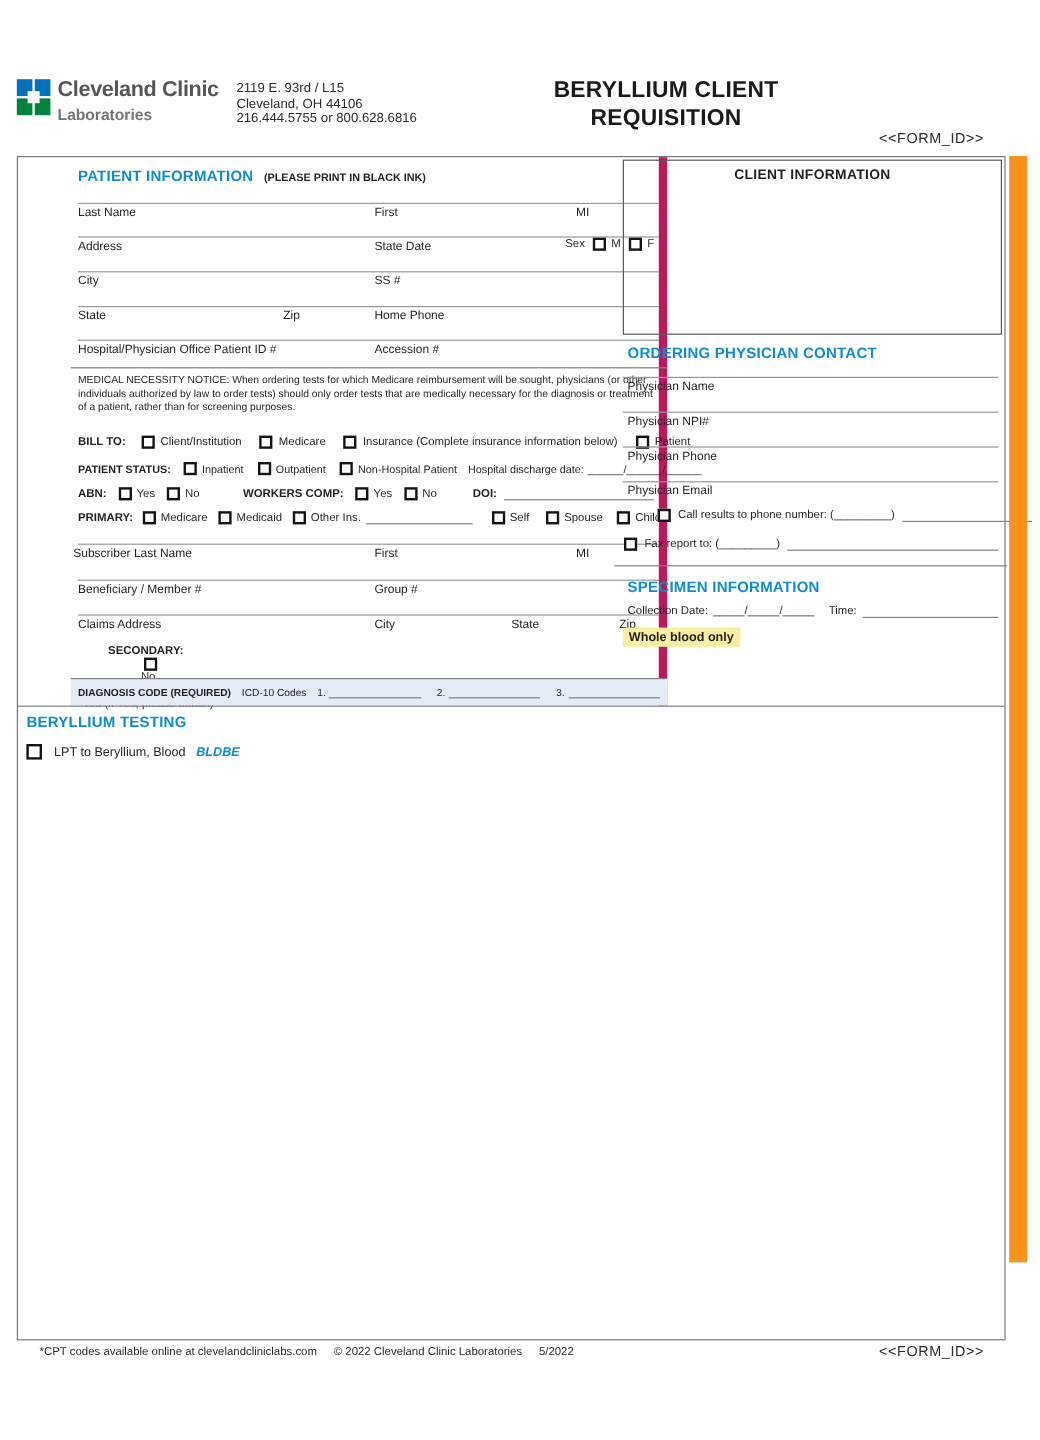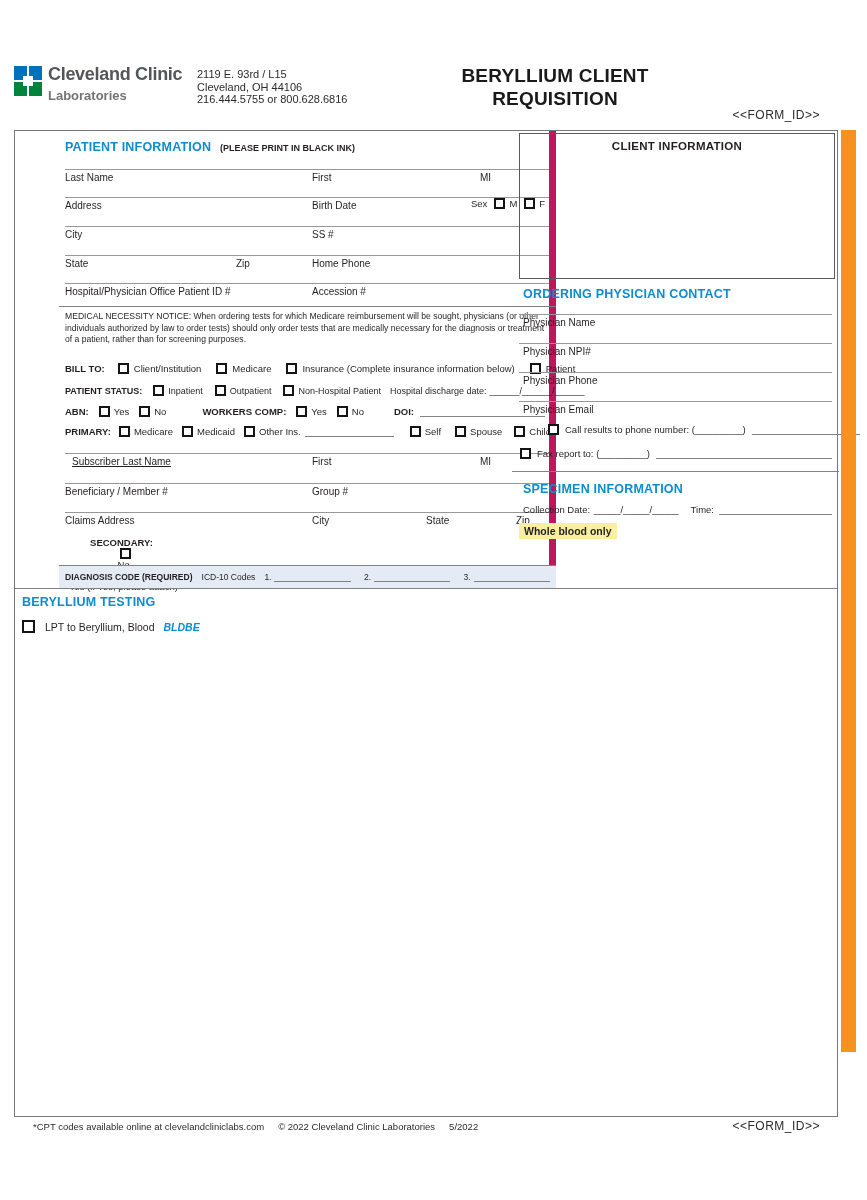--- a/index.html
+++ b/index.html
@@ -99,21 +99,21 @@
         <span class="sec-note">(PLEASE PRINT IN BLACK INK)</span>
       </div>
 
       <div class="wline" style="left:6px; top:38px; width:484px;"></div>
       <div class="flabel" style="left:6px;  top:41px;">Last Name</div>
       <div class="flabel" style="left:253px;top:41px;">First</div>
       <div class="flabel" style="left:421px;top:41px;">MI</div>
 
       <div class="wline" style="left:6px; top:66px; width:484px;"></div>
       <div class="flabel" style="left:6px;  top:69px;">Address</div>
-      <div class="flabel" style="left:253px;top:69px;">Birth Date</div>
+      <div class="flabel" style="left:253px;top:69px;">State Date</div>
       <div class="crow" style="left:412px; top:67px;">
         <span>Sex</span>
         <span class="cb" style="margin-left:7px;"></span>
         <span style="margin-left:4px;">M</span>
         <span class="cb" style="margin-left:7px;"></span>
         <span style="margin-left:4px;">F</span>
       </div>
 
       <div class="wline" style="left:6px; top:95px; width:484px;"></div>
       <div class="flabel" style="left:6px;  top:98px;">City</div>
@@ -182,21 +182,21 @@
         <span class="blank" style="width:128px; margin-left:4px;"></span>
         <span class="cb" style="margin-left:16px;"></span>
         <span style="margin-left:4px;">Self</span>
         <span class="cb" style="margin-left:14px;"></span>
         <span style="margin-left:4px;">Spouse</span>
         <span class="cb" style="margin-left:12px;"></span>
         <span style="margin-left:4px;">Child</span>
       </div>
 
       <div class="wline" style="left:6px; top:322px; width:484px;"></div>
-      <div class="flabel" style="left:13px;  top:325px;text-decoration:underline;">Subscriber Last Name</div>
+      <div class="flabel" style="left:2px;  top:325px;">Subscriber Last Name</div>
       <div class="flabel" style="left:253px;top:325px;">First</div>
       <div class="flabel" style="left:421px;top:325px;">MI</div>
 
       <div class="wline" style="left:6px; top:352px; width:484px;"></div>
       <div class="flabel" style="left:6px;  top:355px;">Beneficiary / Member #</div>
       <div class="flabel" style="left:253px;top:355px;">Group #</div>
 
       <div class="wline" style="left:6px; top:381px; width:484px;"></div>
       <div class="flabel" style="left:6px;  top:384px;">Claims Address</div>
       <div class="flabel" style="left:253px;top:384px;">City</div>

